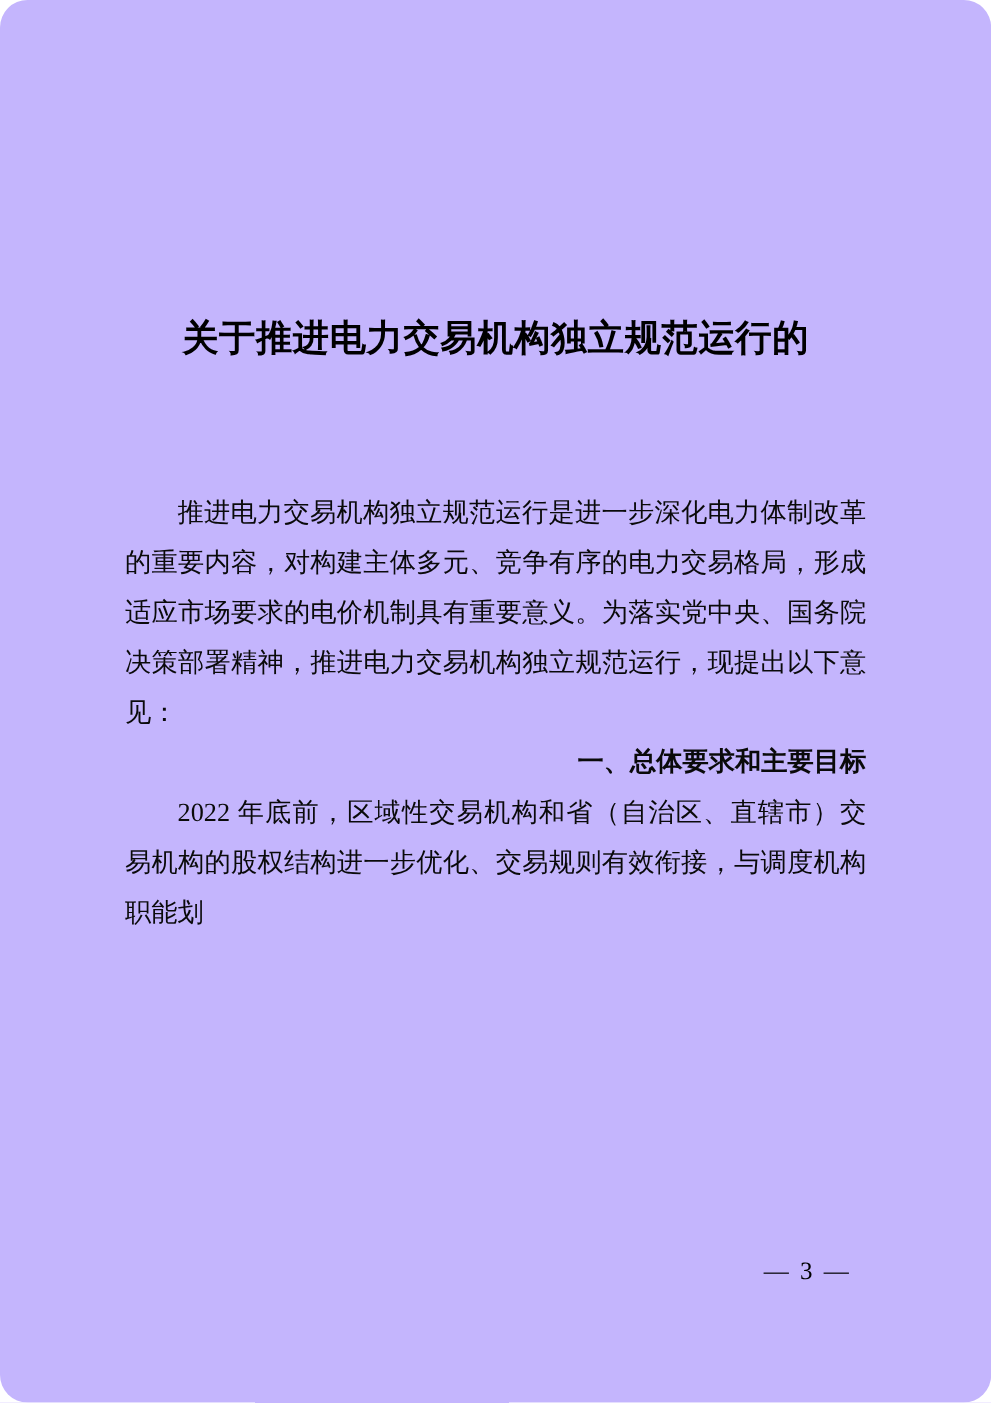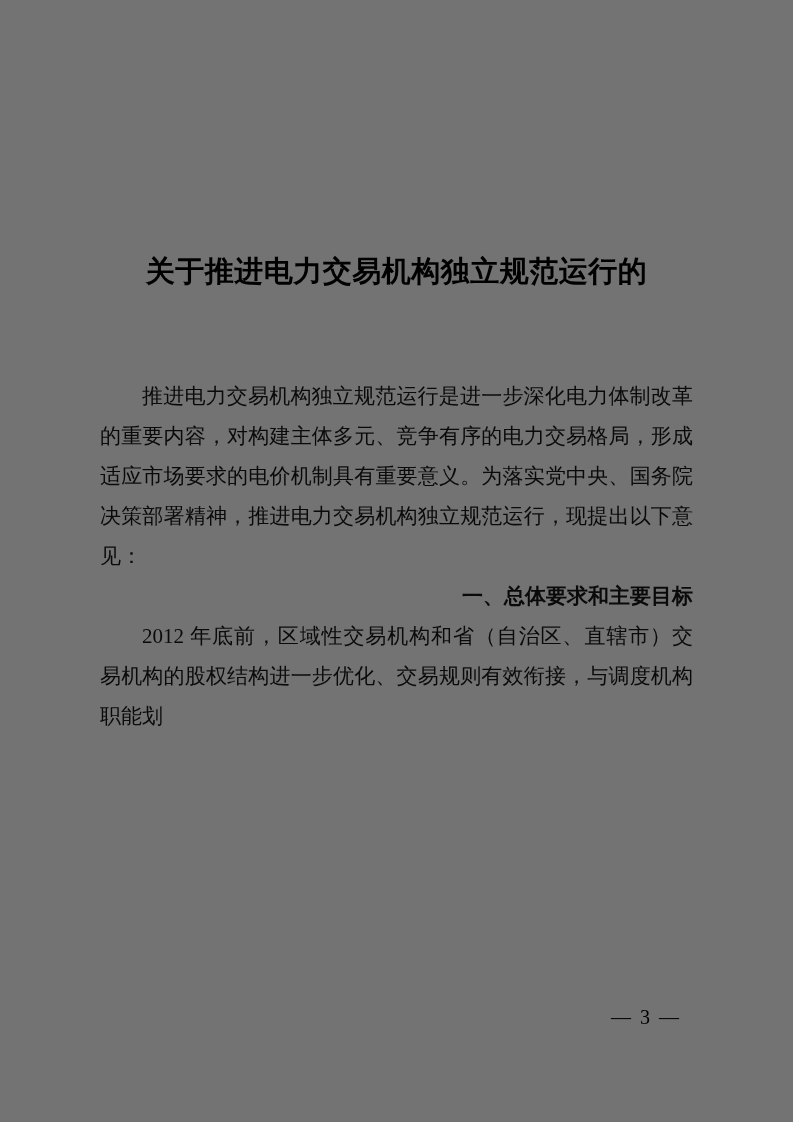--- a/index.html
+++ b/index.html
@@ -4,41 +4,42 @@
 <style>
   html, body {
     margin: 0;
     padding: 0;
     background: #ffffff;
   }
   .page {
     position: relative;
     width: 793px;
     height: 1122px;
-    background: #737373;
+    background: #c4b5fd;
     overflow: hidden;
     font-family: "Liberation Serif", "DejaVu Serif", serif;
     color: #0a0a0a;
+    border-radius: 22px;
   }
   .doc-title {
     position: absolute;
     top: 251px;
     left: 0;
     width: 100%;
     text-align: center;
     font-family: "Liberation Serif", "DejaVu Serif", serif;
     font-weight: 700;
     font-size: 29px;
     line-height: 40px;
     color: #000000;
     letter-spacing: 0.5px;
   }
   .doc-body {
     position: absolute;
-    top: 376px;
+    top: 390px;
     left: 100px;
     width: 593px;
   }
   .para {
     margin: 0;
     font-size: 21px;
     line-height: 40px;
     text-align: justify;
     text-justify: inter-ideograph;
     text-indent: 2em;
@@ -71,18 +72,18 @@
 <div class="page">
 
   <div class="doc-title">
     <div>关于推进电力交易机构独立规范运行的</div>
   </div>
 
   <div class="doc-body">
 
   <p class="para body">推进电力交易机构独立规范运行是进一步深化电力体制改革的重要内容，对构建主体多元、竞争有序的电力交易格局，形成适应市场要求的电价机制具有重要意义。为落实党中央、国务院决策部署精神，推进电力交易机构独立规范运行，现提出以下意见：</p>
       <p class="para heading">一、总体要求和主要目标</p>
-      <p class="para body">2012 年底前，区域性交易机构和省（自治区、直辖市）交易机构的股权结构进一步优化、交易规则有效衔接，与调度机构职能划</p>
+      <p class="para body">2022 年底前，区域性交易机构和省（自治区、直辖市）交易机构的股权结构进一步优化、交易规则有效衔接，与调度机构职能划</p>
     </div>
 
   <div class="page-number">— 3 —</div>
 
 </div>
 
 </body></html>

